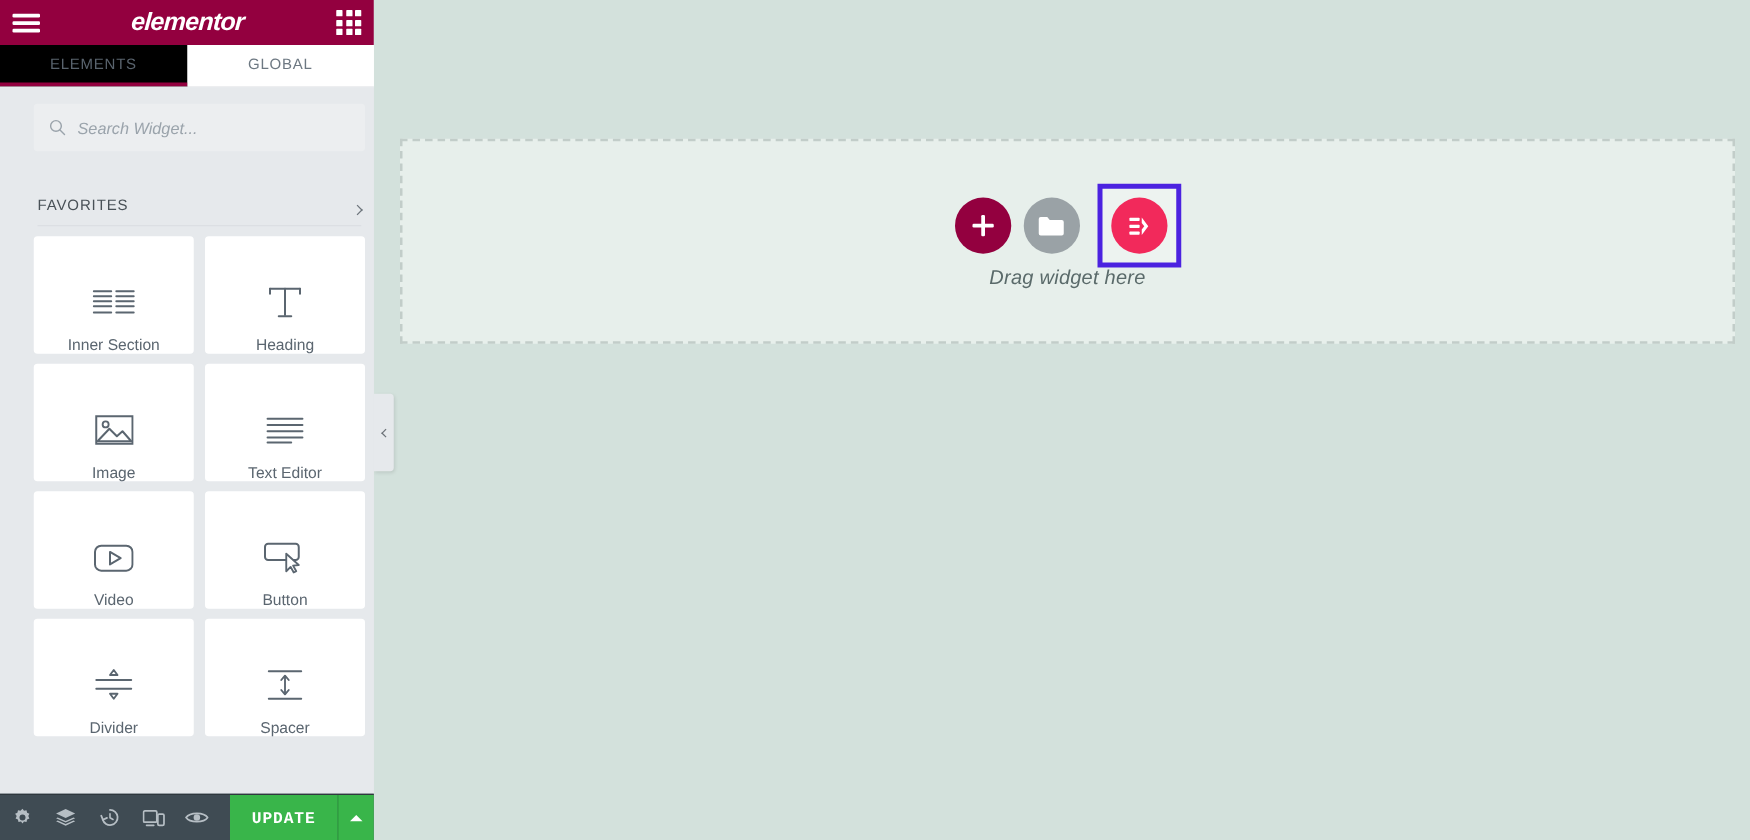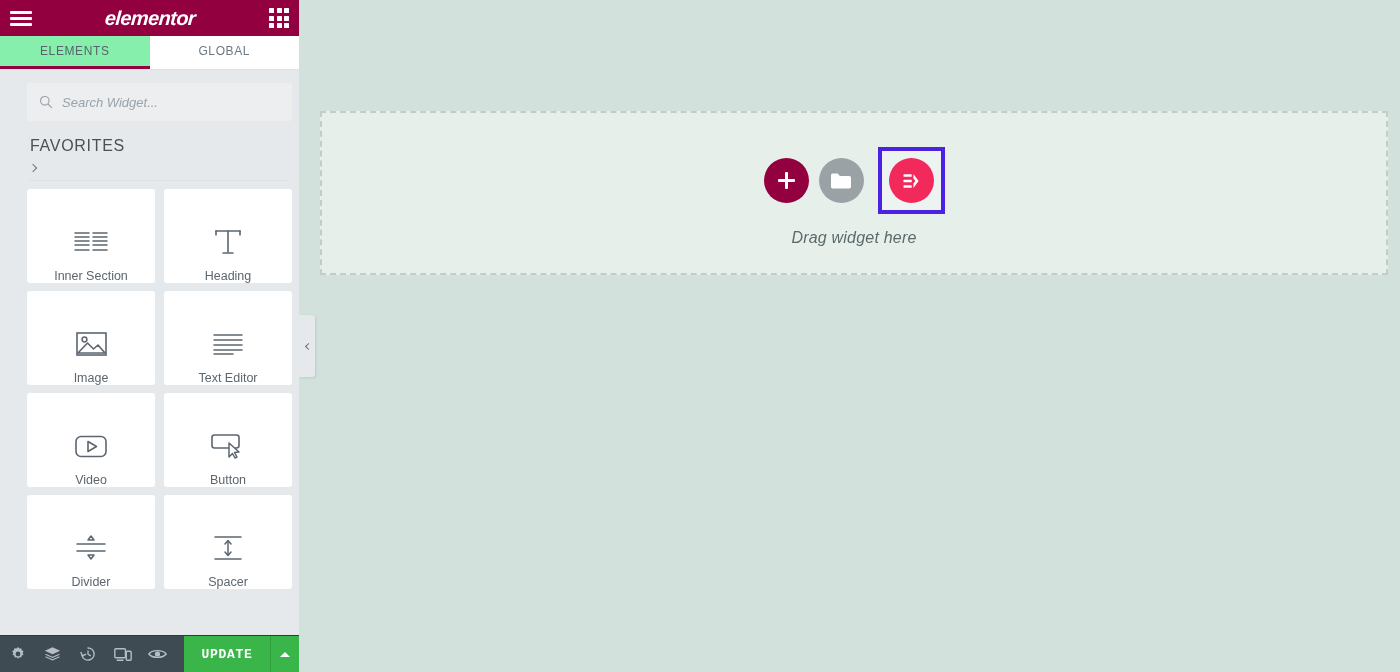--- a/index.html
+++ b/index.html
@@ -47,21 +47,20 @@
   .btn-elementor {
     background: #f2295b;
     box-shadow: 0 0 0 0px #f2295b;
   }
   .sel-wrap {
     padding: 7px; border: 4px solid #4b22e0; background: #edf3f0;
     display: flex; align-items: center; justify-content: center;
     margin-left: 4px;
   }
   .dz-label {
-    margin-top: 15px;
     font-style: italic; font-size: 16px; color: #5a6a6a;
     letter-spacing: .2px;
   }
 
   
   .collapse-tab {
     position: absolute; left: 0px; top: 315px;
     width: 16px; height: 62px;
     background: #e6e9ec;
     border-radius: 0 3px 3px 0;
@@ -107,21 +106,21 @@
     height: 34px; display: flex; background: #fff; flex: 0 0 auto;
     border-bottom: 1px solid #dfe2e5;
   }
   .tab {
     flex: 1; display: flex; align-items: center; justify-content: center;
     font-size: 12px; letter-spacing: .6px; color: #6d7882;
     cursor: pointer; background: #f7f8f9;
     border-bottom: 3px solid transparent;
   }
   .tab.active {
-    color: #59636d; background: #86efac; border-bottom-color: #93003f;
+    color: #59636d; background: #000000; border-bottom-color: #93003f;
   }
   .tab.inactive { background: #fff; }
 
   .panel-body {
     flex: 1 1 auto; overflow: hidden; position: relative;
     background: #e6e9ec; padding: 0 7px; margin-left: 20px;
   }
   .search-wrap {
     margin: 13px 0 16px;
     height: 38px; background: #eceef0;
@@ -132,25 +131,24 @@
   .search-ico { flex: 0 0 auto; margin-right: 9px; }
   .search-input {
     border: 0; outline: 0; background: transparent;
     font-family: "Liberation Sans", sans-serif;
     font-size: 13px; font-style: italic; color: #9aa3ab;
     width: 100%;
   }
   .search-input::placeholder { color: #9aa3ab; font-style: italic; }
 
   .section {
-    height: 34px; display: flex; align-items: flex-start;
+    height: 34px; display: flex; align-items: flex-end;
     justify-content: space-between; padding: 0 3px;
-    cursor: pointer; font-size: 16px; letter-spacing: .7px;
+    cursor: pointer; font-size: 12px; letter-spacing: .7px;
     color: #495157;
-    flex-direction: column;
   }
   .sec-divider {
     height: 1px; background: #dcdfe3; margin: 9px 3px 8px;
   }
   .chev {
     width: 6px; height: 6px; border-right: 1.5px solid #6d757c;
     border-bottom: 1.5px solid #6d757c;
   }
   .chev.right { transform: rotate(-45deg); }
   .chev.down  { transform: rotate(45deg); margin-bottom: 3px; }

